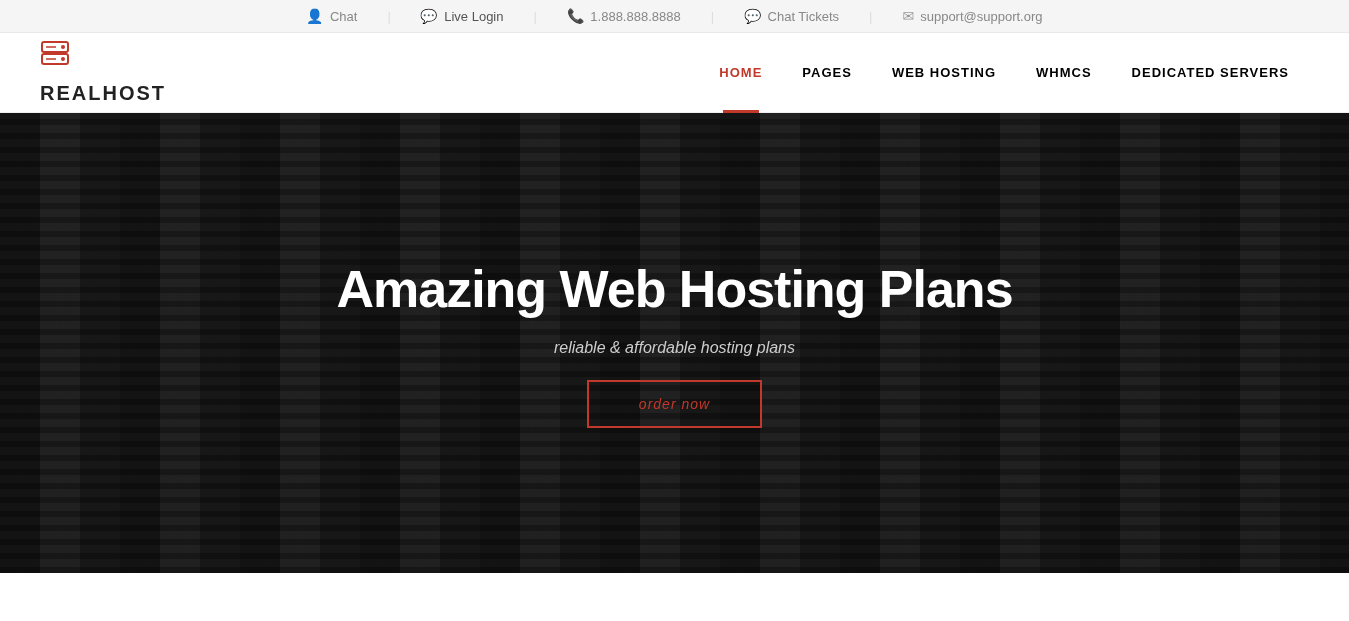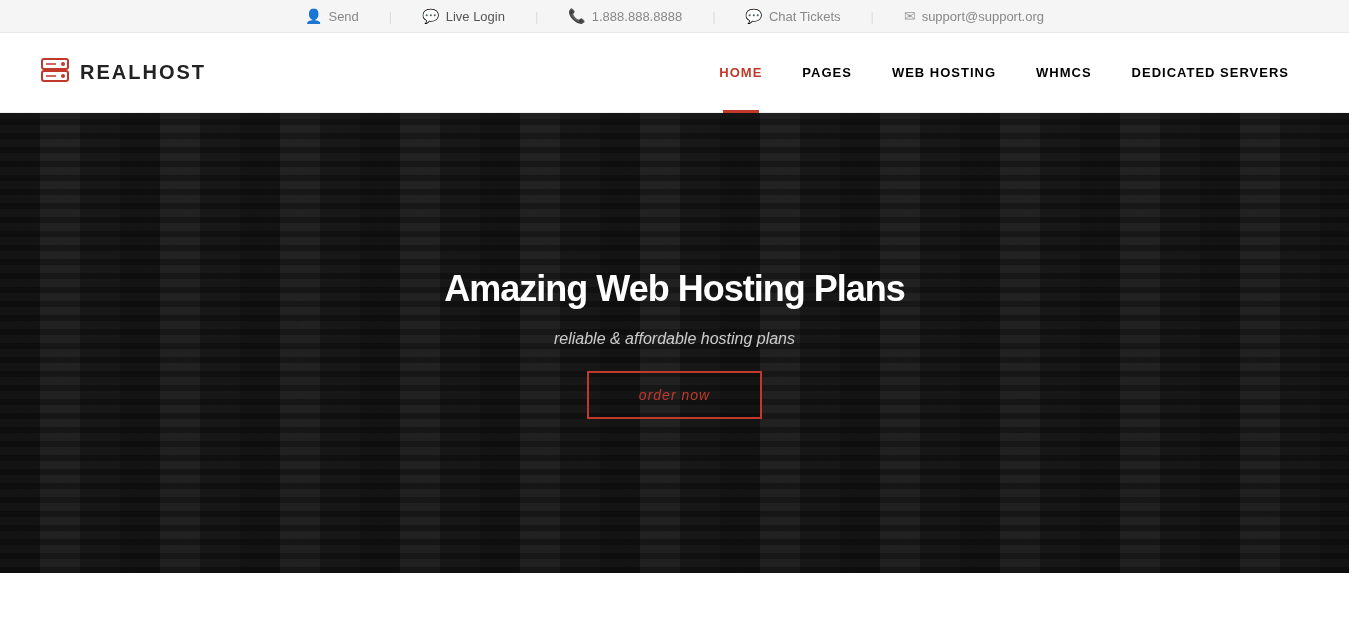--- a/index.html
+++ b/index.html
@@ -41,23 +41,24 @@
       background: #fff;
       padding: 0 40px;
       display: flex;
       align-items: center;
       justify-content: space-between;
       height: 80px;
       border-bottom: 1px solid #f0f0f0;
     }
     .logo {
       display: flex;
-      align-items: center;
+      align-items: flex-start;
       gap: 10px;
       text-decoration: none;
+      flex-direction: column;
     }
     .logo-icon {
       color: #c0392b;
       font-size: 22px;
     }
     .logo-text {
       font-size: 20px;
       font-weight: 700;
       color: #222;
       letter-spacing: 2px;
@@ -156,21 +157,21 @@
           transparent 14px
         );
     }
     .hero-content {
       position: relative;
       z-index: 2;
       text-align: center;
       padding: 0 20px;
     }
     .hero-title {
-      font-size: 36px;
+      font-size: 52px;
       font-weight: 800;
       color: #fff;
       letter-spacing: -1px;
       margin-bottom: 20px;
     }
     .hero-subtitle {
       font-size: 16px;
       color: #ccc;
       font-style: italic;
       margin-bottom: 23px;
@@ -187,21 +188,21 @@
       letter-spacing: 1px;
       transition: background 0.2s;
     }
   </style>
 </head>
 <body>
 
 <div class="top-bar">
   <a class="top-bar-item">
     <span class="icon">👤</span>
-    <span>Send</span>
+    <span>Chat</span>
   </a>
   <span class="top-bar-divider">|</span>
   <a class="top-bar-item active-chat">
     <span class="icon">💬</span>
     <span>Live Login</span>
   </a>
   <span class="top-bar-divider">|</span>
   <a class="top-bar-item">
     <span class="icon">📞</span>
     <span>1.888.888.8888</span>

